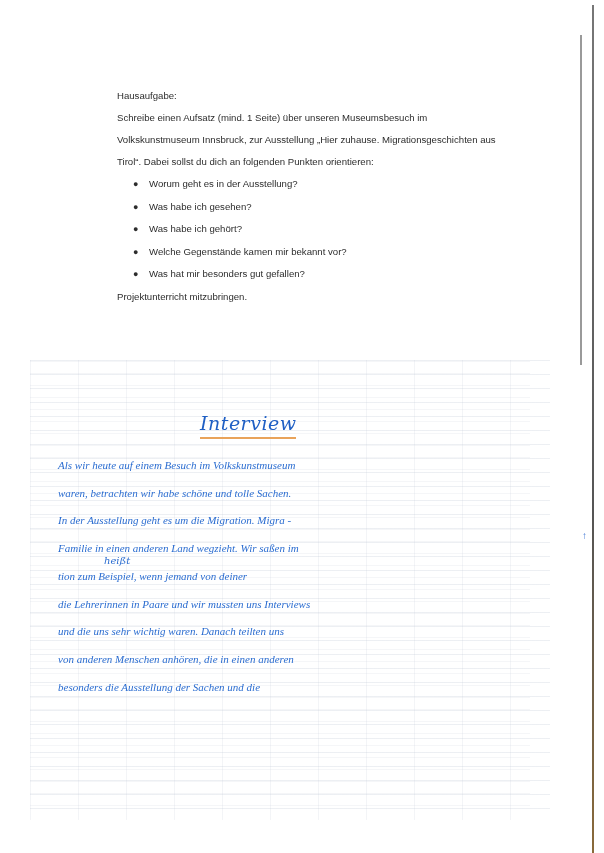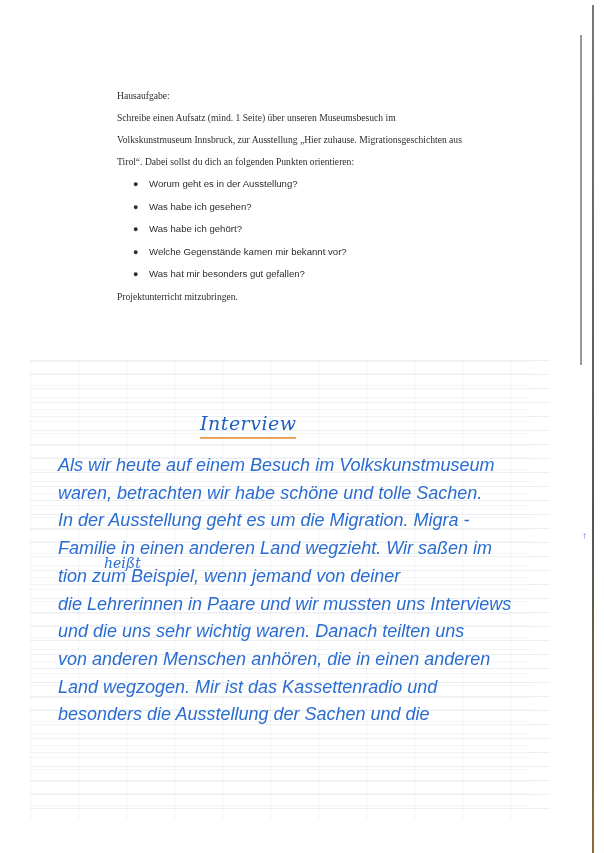--- a/index.html
+++ b/index.html
@@ -65,21 +65,20 @@
       position: absolute;
       left: 117px;
       top: 85px;
       width: 460px;
       font-size: 9.6px;
       color: #2d2d2d;
       line-height: 22px;
     }
     .assignment p {
       margin: 0;
-      font-family: Liberation Serif, serif;
     }
     .assignment .heading {
       margin-bottom: 0;
     }
     .bullets {
       list-style: none;
       margin: 0;
       padding: 0 0 0 16px;
     }
     .bullets li {
@@ -113,34 +112,34 @@
       top: 437px;
       width: 96px;
       height: 2px;
       background: #e9a35a;
     }
     .essay-body {
       position: absolute;
       left: 58px;
       top: 452px;
       width: 490px;
-      font-family: Liberation Sans, sans-serif;
+      font-family: Liberation Serif, serif;
       font-style: italic;
-      font-size: 18px;
+      font-size: 11px;
       color: #2a6cd0;
       line-height: 27.7px;
     }
     .essay-line {
       display: block;
       white-space: nowrap;
       position: relative;
     }
     .insert-note {
       position: absolute;
-      font-size: 14px;
+      font-size: 10px;
       color: #2a6cd0;
       font-family: "DejaVu Serif", serif;
       font-style: italic;
     }
     .margin-mark {
       position: absolute;
       left: 582px;
       top: 530px;
       font-size: 10px;
       color: #3a74d4;
@@ -177,18 +176,17 @@
 
 <div class="essay-body">
   <span class="essay-line">Als wir heute auf einem Besuch im Volkskunstmuseum</span>
   <span class="essay-line">waren, betrachten wir habe schöne und tolle Sachen.</span>
   <span class="essay-line">In der Ausstellung geht es um die Migration. Migra -</span>
   <span class="essay-line">Familie in einen anderen Land wegzieht. Wir saßen im</span>
   <span class="essay-line">tion        zum Beispiel, wenn   jemand von deiner</span>
   <span class="essay-line">die Lehrerinnen in Paare und wir mussten uns Interviews</span>
   <span class="essay-line">und die uns sehr wichtig waren. Danach teilten uns</span>
   <span class="essay-line">von anderen Menschen anhören, die in einen anderen</span>
-  <span class="essay-line">Land wegzogen. Mir ist das Kassettenradio  und</span>
   <span class="essay-line">besonders die Ausstellung der Sachen und die</span>
 </div>
 
 <div class="insert-note" style="left:104px; top:555px;">heißt</div>
 <div class="margin-mark">↑</div>
 
 </body></html>

